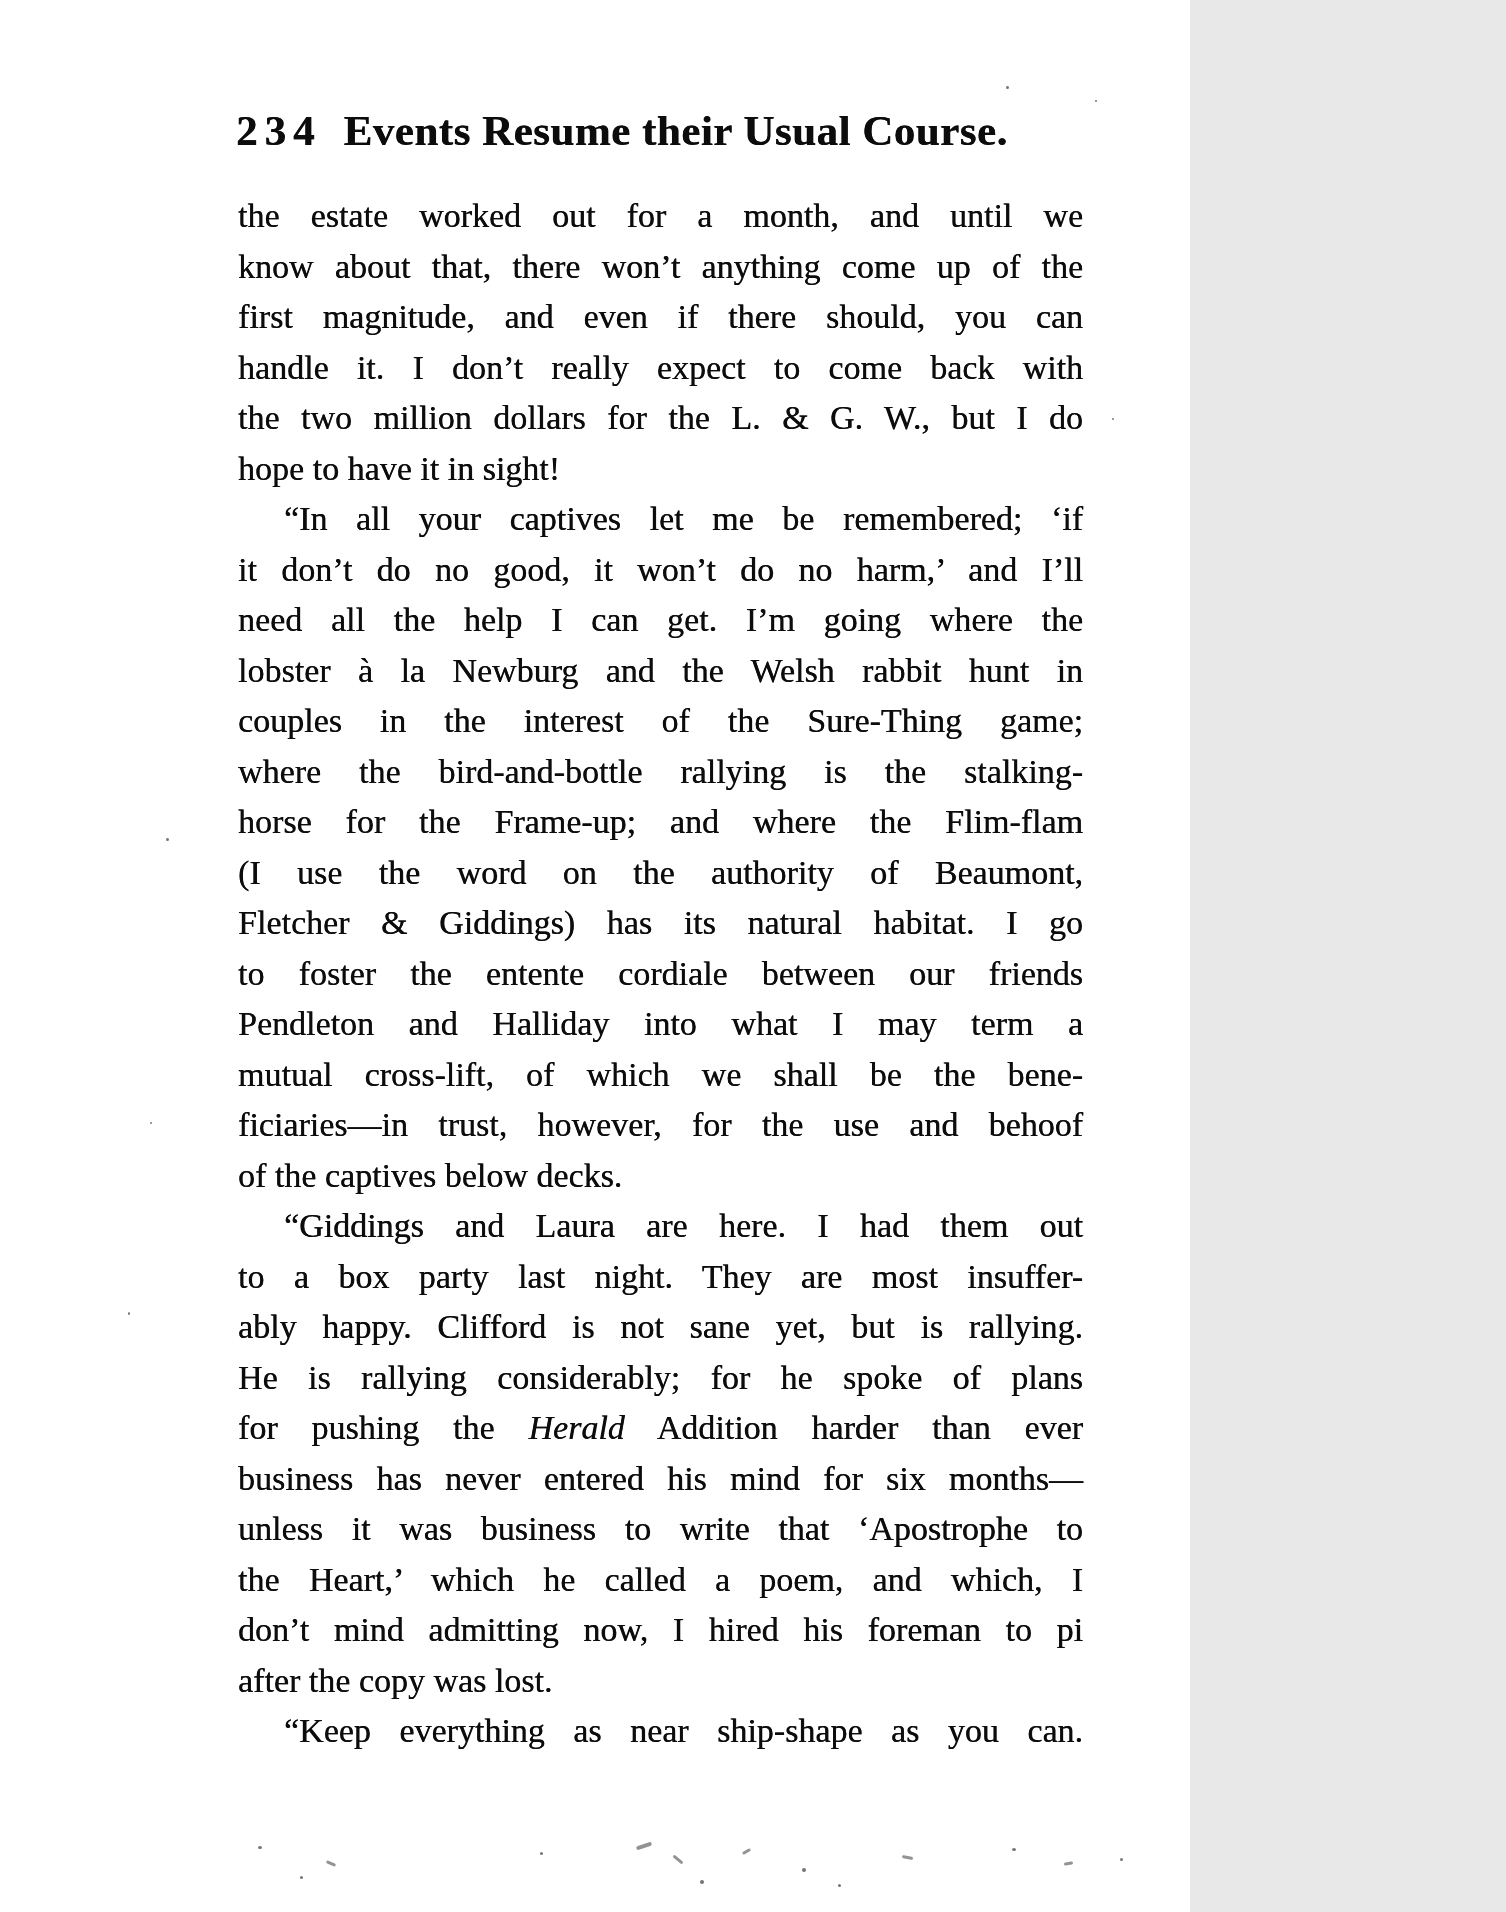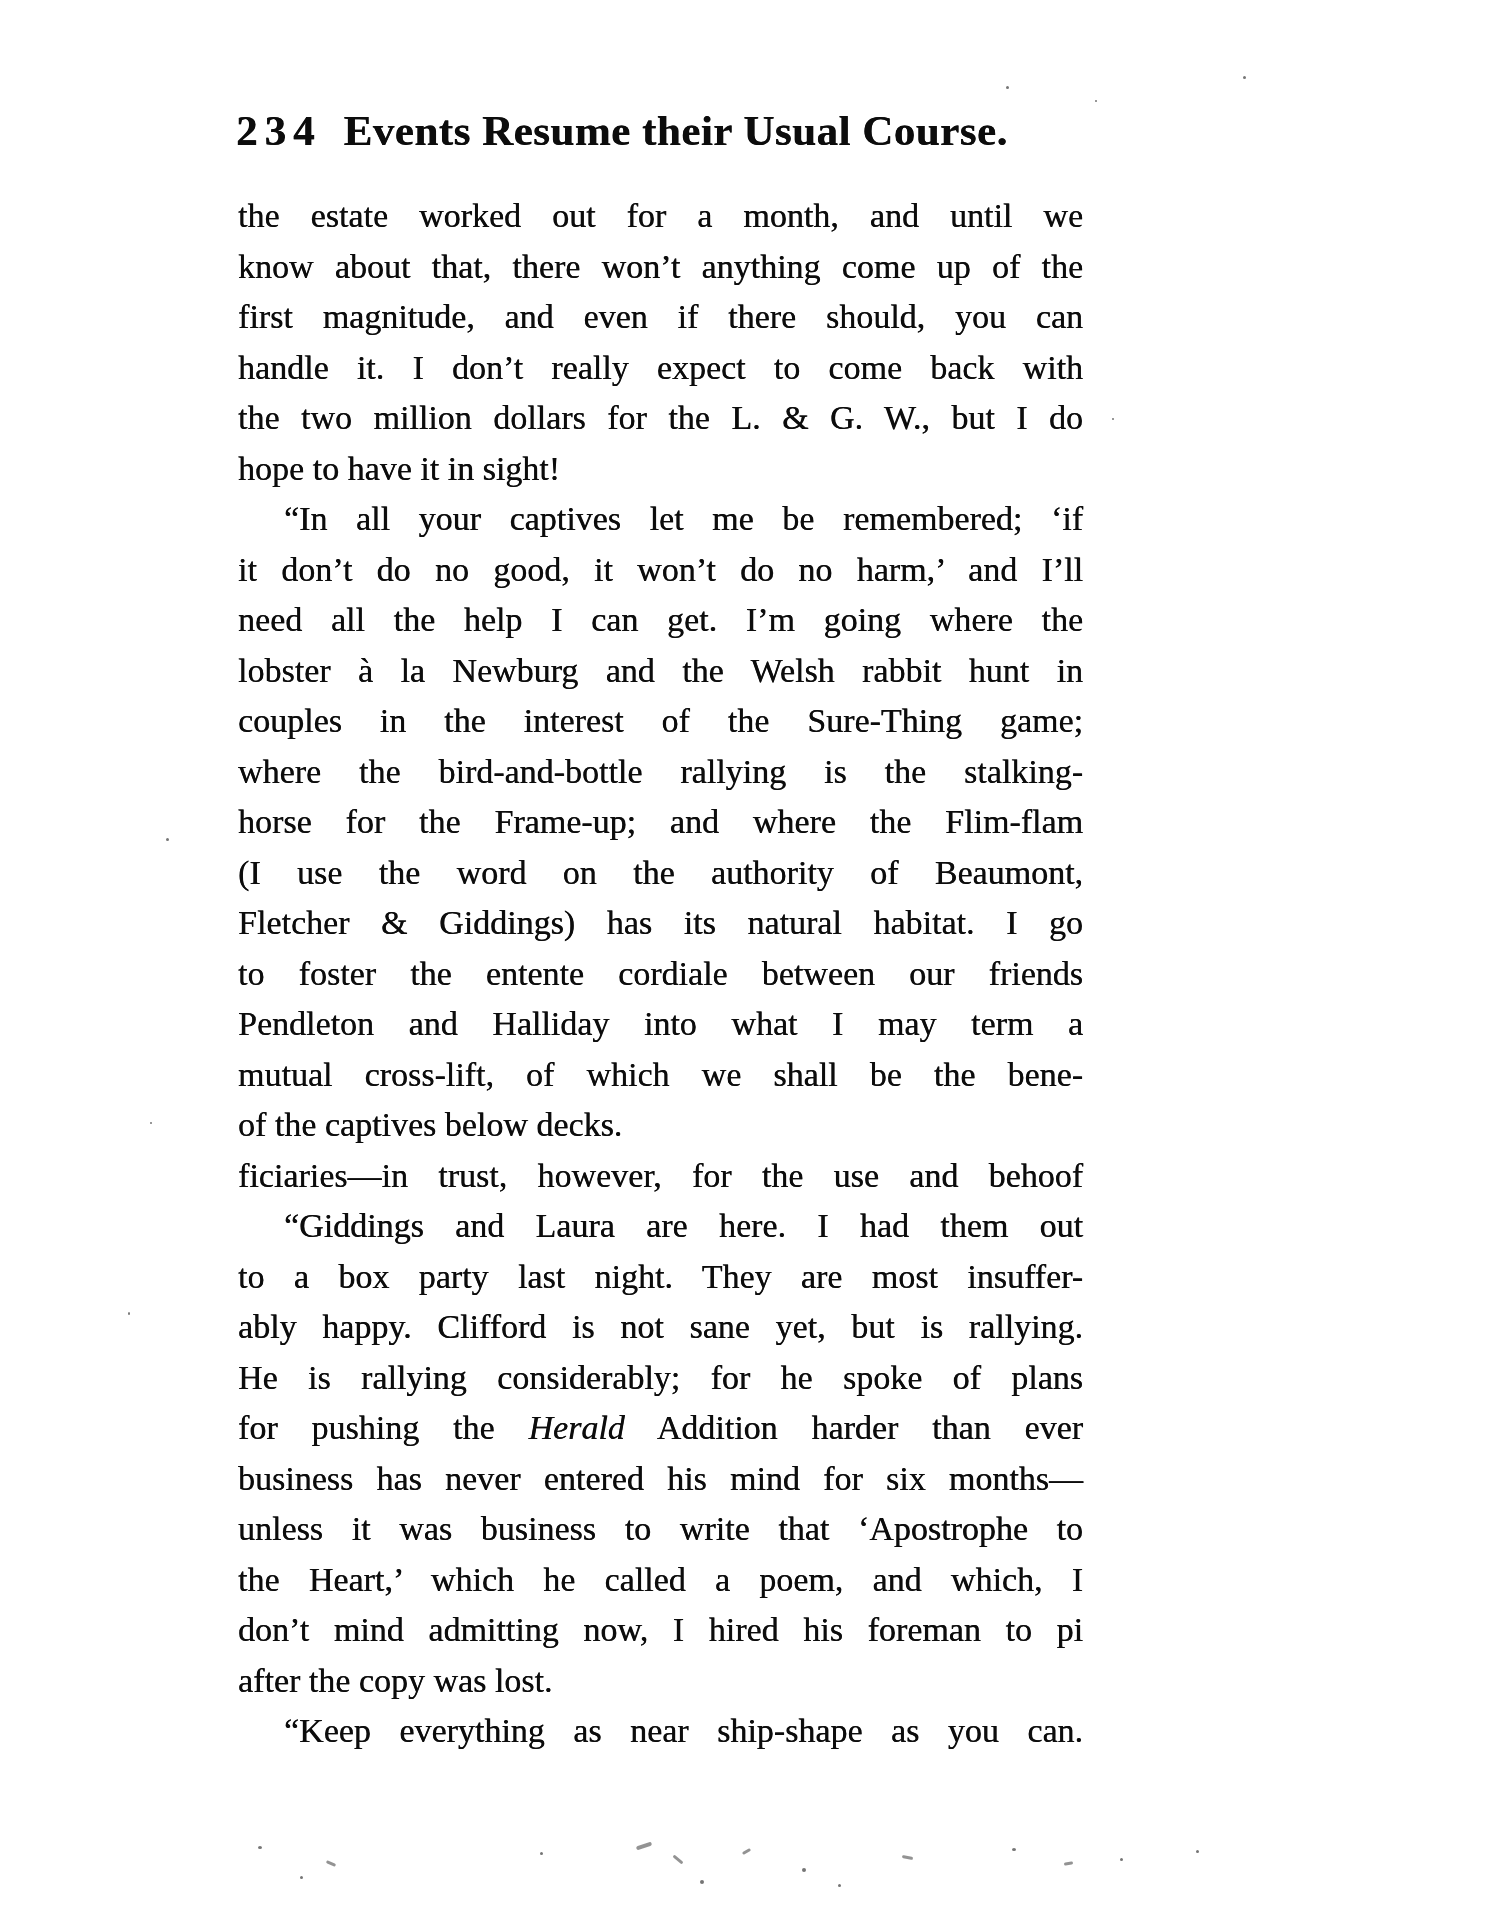--- a/index.html
+++ b/index.html
@@ -3,21 +3,21 @@
 <meta charset="utf-8">
 <style>
   html, body { margin: 0; padding: 0; }
   body {
     width: 1506px; height: 1912px;
     background: #e8e8e8;
     overflow: hidden;
   }
   .page {
     position: relative;
-    width: 1506px; height: 1912px;
+    width: 1190px; height: 1912px;
     background: #ffffff;
     font-family: "Liberation Serif", serif;
     color: #0c0c0c;
     overflow: hidden;
   }
   .running-head {
     position: absolute;
     left: 236px; top: 106px;
     font-size: 43px;
     font-weight: bold;
@@ -84,22 +84,22 @@
         <div class="line">need all the help I can get.  I’m going where the</div>
         <div class="line">lobster à la Newburg and the Welsh rabbit hunt in</div>
         <div class="line">couples in the interest of the Sure-Thing game;</div>
         <div class="line">where the bird-and-bottle rallying is the stalking-</div>
         <div class="line">horse for the Frame-up; and where the Flim-flam</div>
         <div class="line">(I use the word on the authority of Beaumont,</div>
         <div class="line">Fletcher &amp; Giddings) has its natural habitat.  I go</div>
         <div class="line">to foster the entente cordiale between our friends</div>
         <div class="line">Pendleton and Halliday into what I may term a</div>
         <div class="line">mutual cross-lift, of which we shall be the bene-</div>
+        <div class="line">ficiaries—in trust, however, for the use and behoof</div>
         <div class="line para-end">of the captives below decks.</div>
-        <div class="line">ficiaries—in trust, however, for the use and behoof</div>
       </div>
       <div class="paragraph indent">
         <div class="line first">“Giddings and Laura are here.  I had them out</div>
         <div class="line">to a box party last night.  They are most insuffer-</div>
         <div class="line">ably happy.  Clifford is not sane yet, but is rallying.</div>
         <div class="line">He is rallying considerably; for he spoke of plans</div>
         <div class="line">for pushing the <em>Herald</em> Addition harder than ever</div>
         <div class="line">business has never entered his mind for six months—</div>
         <div class="line">unless it was business to write that ‘Apostrophe to</div>
         <div class="line">the Heart,’ which he called a poem, and which, I</div>

